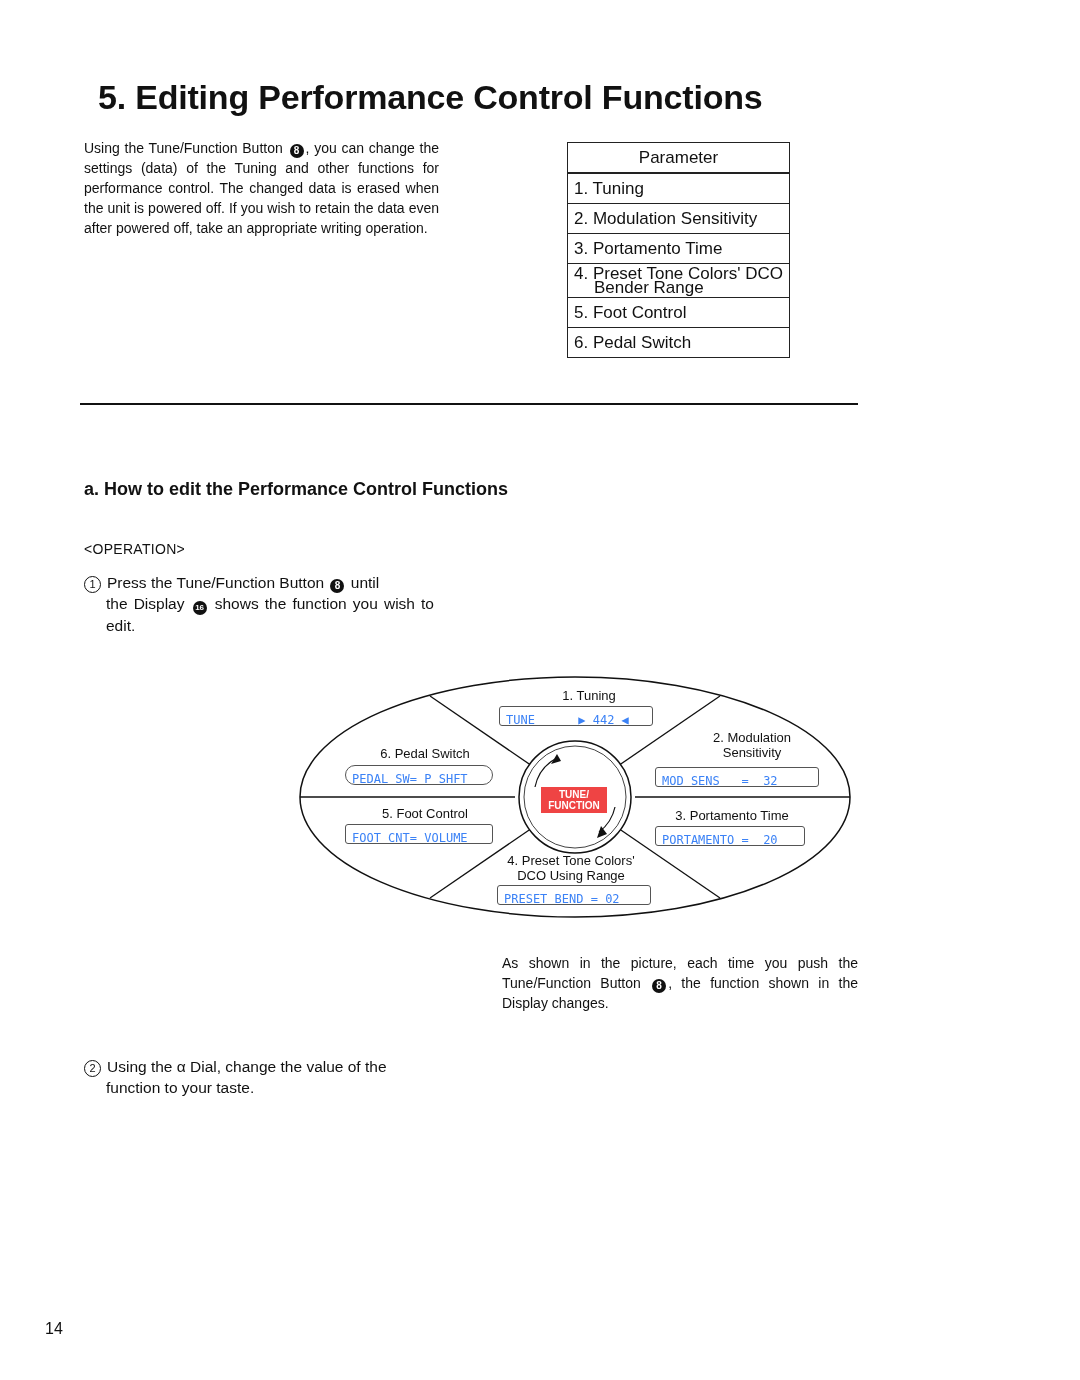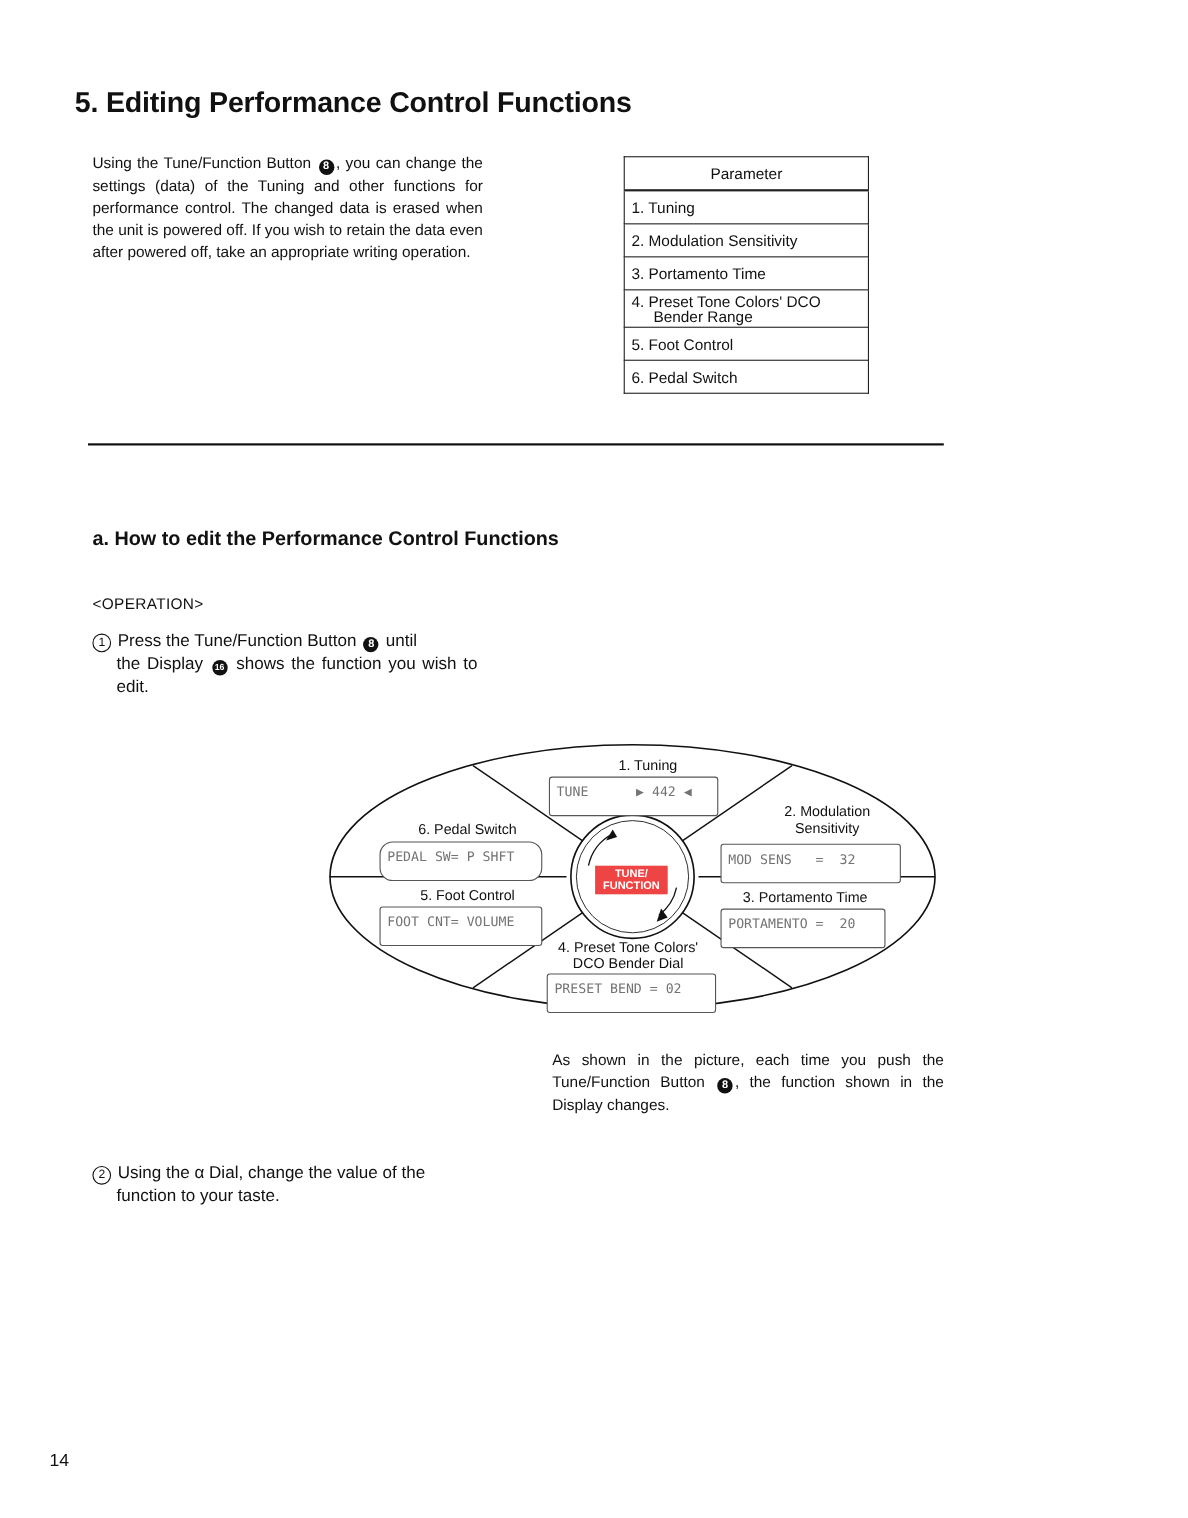--- a/index.html
+++ b/index.html
@@ -2,39 +2,39 @@
 <html><head>
 <meta charset="utf-8">
 <style>
   html, body { margin: 0; padding: 0; background: #ffffff; }
   body {
     width: 1080px; height: 1380px; position: relative; overflow: hidden;
     font-family: "Liberation Sans", sans-serif; color: #111;
   }
   .abs { position: absolute; }
   .title {
-    left: 68px; top: 78px; font-size: 26px; font-weight: bold; letter-spacing: -0.2px; margin: 0;
+    left: 98px; top: 78px; font-size: 34px; font-weight: bold; letter-spacing: -0.2px; margin: 0;
   }
   .intro {
     left: 84px; top: 138px; width: 355px; font-size: 14px; line-height: 20px;
     text-align: justify; margin: 0;
   }
   .circ-num {
     display: inline-block; width: 14px; height: 14px; border-radius: 50%;
     background: #111; color: #fff; font-size: 10px; font-weight: bold;
     line-height: 14px; text-align: center; vertical-align: -1px; margin: 0 2px;
   }
   .circ-outline {
     display: inline-block; width: 15px; height: 15px; border-radius: 50%;
     border: 1px solid #111; color: #111; font-size: 11px;
     line-height: 15px; text-align: center; vertical-align: 0px; margin-right: 6px;
   }
   
   .param-table {
-    left: 567px; top: 142px; width: 223px; border-collapse: collapse; font-size: 14px;
+    left: 567px; top: 142px; width: 223px; border-collapse: collapse; font-size: 17px;
   }
   .param-table th, .param-table td {
     border: 1px solid #222; padding: 0 0 0 6px; text-align: left; font-weight: normal;
   }
   .param-table th { text-align: center; height: 29px; padding: 0; border-bottom: 2px solid #222; }
   .param-table td { height: 29px; }
   .param-table td.two { height: 33px; line-height: 14px; }
   .rule { left: 80px; top: 403px; width: 778px; height: 2px; background: #111; }
   .subhead {
     left: 84px; top: 479px; font-size: 18px; font-weight: bold; margin: 0;
@@ -49,22 +49,22 @@
   .caption {
     left: 502px; top: 953px; width: 356px; font-size: 14px; line-height: 20px; text-align: justify; margin: 0;
   }
   .page-num { left: 45px; top: 1320px; font-size: 16px; }
 
   
   .diagram { left: 295px; top: 672px; width: 570px; height: 260px; }
   .diagram svg { position: absolute; left: 0; top: 0; }
   .d-label { position: absolute; font-size: 13px; text-align: center; line-height: 15px; white-space: nowrap; }
   .lcd {
-    position: absolute; height: 36px; border: 1px solid #555; border-radius: 3px;
-    font-family: "DejaVu Sans Mono", monospace; font-size: 12px; color: #737373;
+    position: absolute; height: 20px; border: 1px solid #555; border-radius: 3px;
+    font-family: "DejaVu Sans Mono", monospace; font-size: 12px; color: #3b82f6;
     line-height: 26px; padding: 0 6px; box-sizing: border-box; white-space: pre; background: #fff;
   }
   .tune-btn {
     position: absolute; left: 246px; top: 115px; width: 66px; height: 26px; background: #ef4444; color: #fff;
     font-size: 10px; font-weight: bold; text-align: center; line-height: 11px; padding-top: 2px; box-sizing: border-box;
   }
 </style>
 </head>
 <body>
 
@@ -129,21 +129,21 @@
 
   <div class="d-label" style="left:226px; top:16px; width:136px;">1.  Tuning</div>
   <div class="lcd" style="left:204px; top:34px; width:154px;">TUNE      ▶ 442 ◀</div>
 
   <div class="d-label" style="left:382px; top:58px; width:150px;"><span>2.  Modulation</span><br><span>Sensitivity</span></div>
   <div class="lcd" style="left:360px; top:95px; width:164px;">MOD SENS   =  32</div>
 
   <div class="d-label" style="left:362px; top:136px; width:150px;">3.  Portamento Time</div>
   <div class="lcd" style="left:360px; top:154px; width:150px;">PORTAMENTO =  20</div>
 
-  <div class="d-label" style="left:196px; top:181px; width:160px;"><span>4. Preset Tone Colors'</span><br><span>DCO Bender Dial</span></div>
+  <div class="d-label" style="left:196px; top:181px; width:160px;"><span>4. Preset Tone Colors'</span><br><span>DCO Using Range</span></div>
   <div class="lcd" style="left:202px; top:213px; width:154px;">PRESET BEND = 02</div>
 
   <div class="d-label" style="left:60px; top:134px; width:140px;">5.  Foot Control</div>
   <div class="lcd" style="left:50px; top:152px; width:148px;">FOOT CNT= VOLUME</div>
 
   <div class="d-label" style="left:60px; top:74px; width:140px;">6.  Pedal Switch</div>
   <div class="lcd" style="left:50px; top:93px; width:148px;border-radius:12px;">PEDAL SW= P SHFT</div>
 </div>
 
 <p class="abs caption"><span>As shown in the picture, each time you push the Tune/Function Button</span> <span class="circ-num">8</span><span>, the function shown in the Display changes.</span></p>

